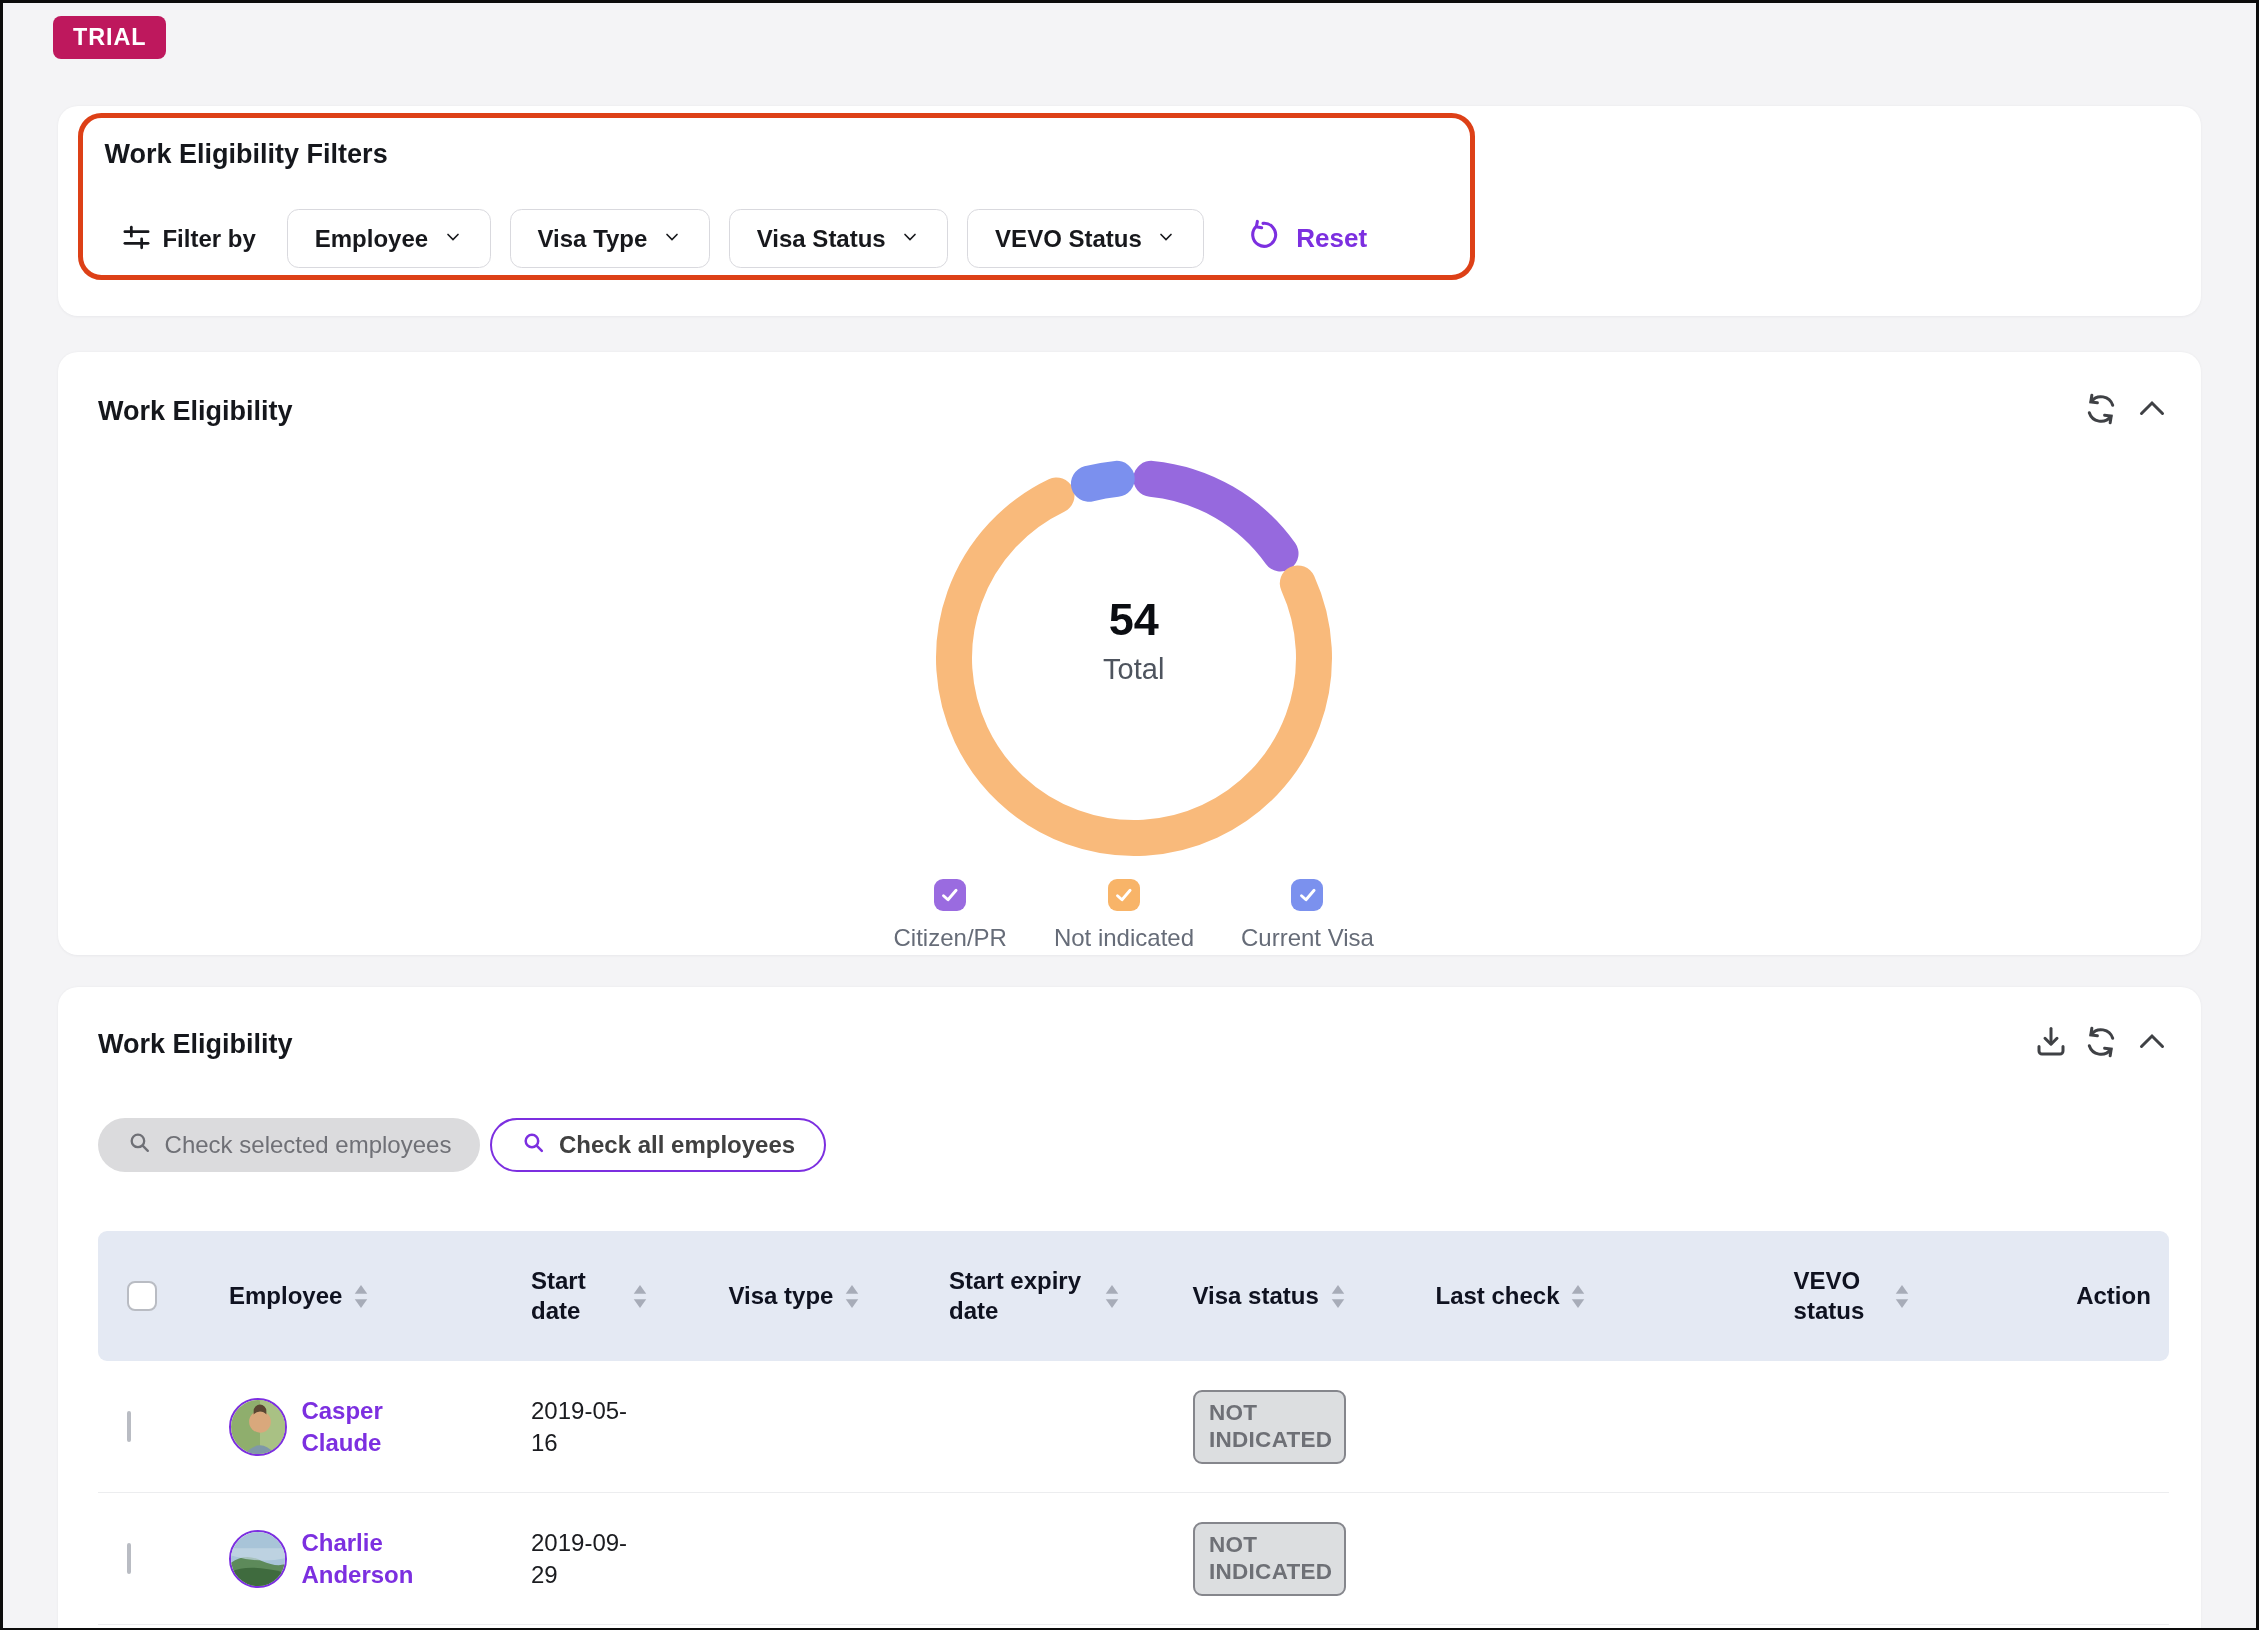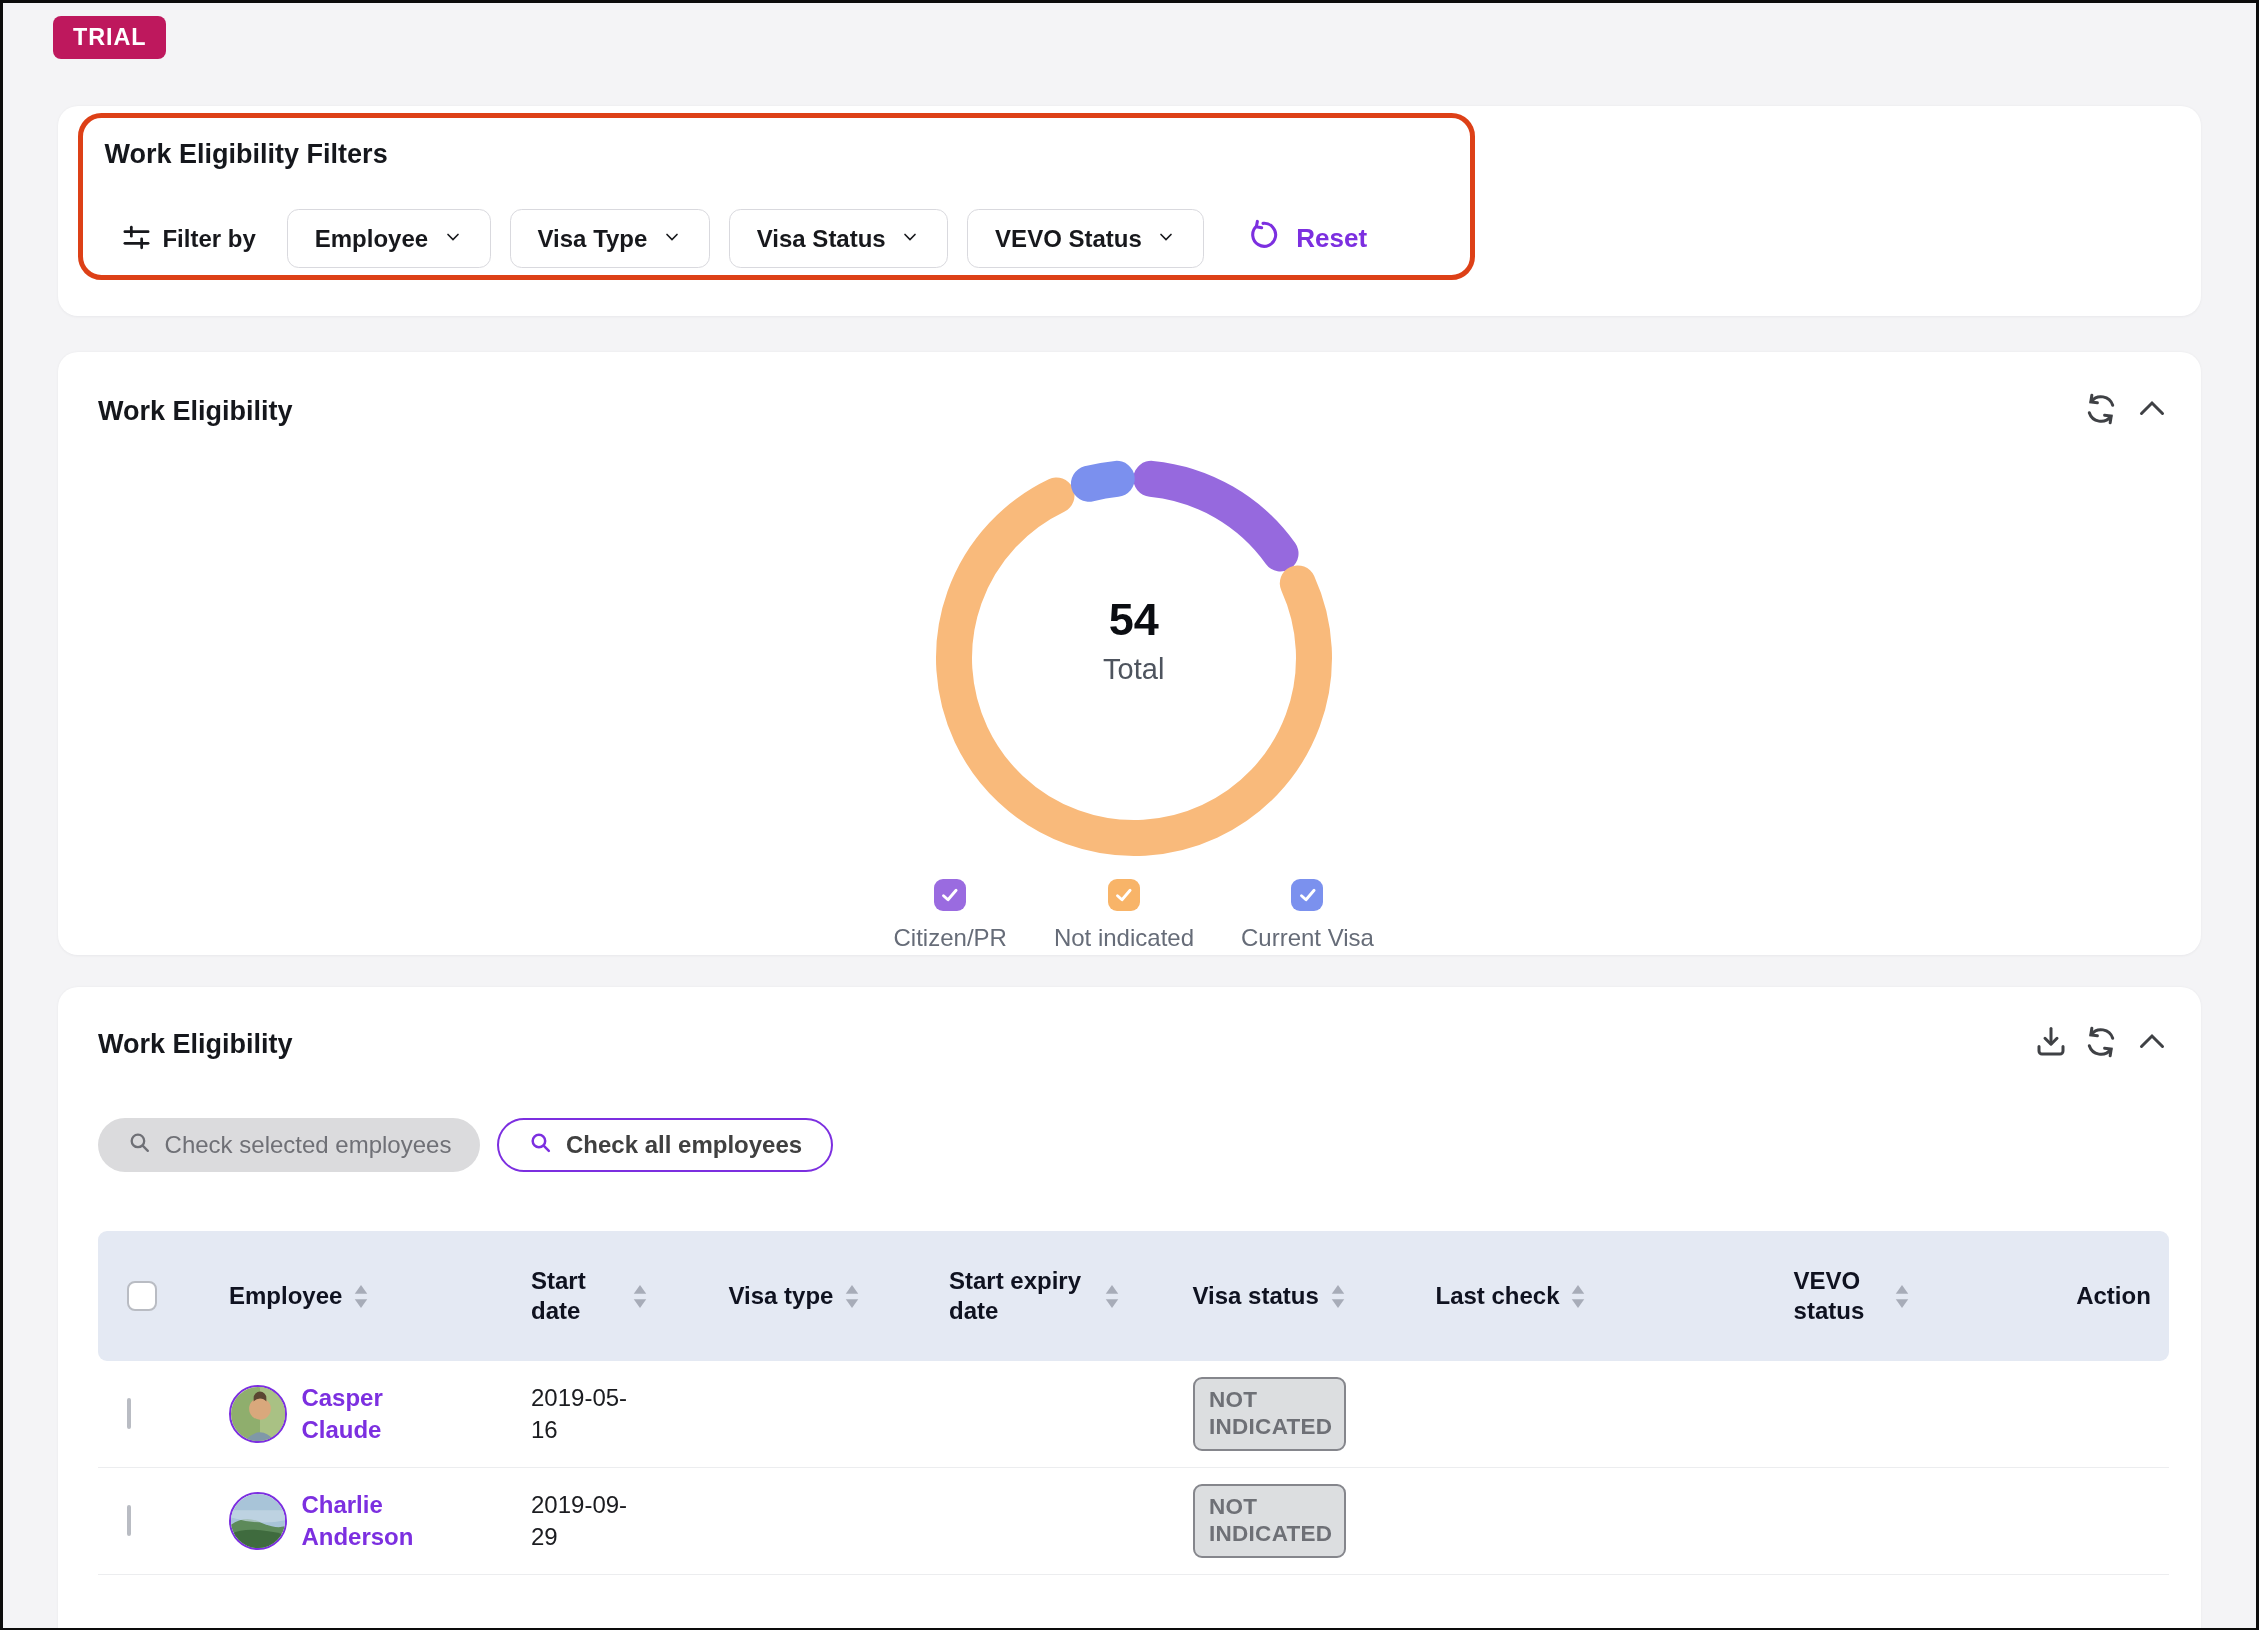--- a/index.html
+++ b/index.html
@@ -54,36 +54,36 @@
   .donut-total-label{ font-size:29px; color:#4e545e; }
   .legend{ display:flex; justify-content:center; gap:47px; margin-top:14.4px; }
   .legend-item{ display:flex; align-items:center; gap:12.6px;flex-direction:column; }
   .legend-swatch{
     width:32px; height:32px; border-radius:9px; display:flex;
     align-items:center; justify-content:center; cursor:pointer;
   }
   .legend-label{ font-size:24px; color:#666c78; }
   
   .table-card{ margin-top:32px; height:828px; padding:36px 31.5px 0 40px; }
-  .actions-row{ display:flex; align-items:center; gap:17px; margin-top:58px; }
+  .actions-row{ display:flex; align-items:center; gap:10px; margin-top:58px; }
   .pill{
     display:flex; align-items:center; gap:12.6px; height:54px; border-radius:27px;
     font-size:24px; font-family:inherit; padding:0 29px; cursor:pointer;
   }
   .pill-disabled{ background:#DBDBDD; border:none; color:#6F7076; }
   .pill-primary{ background:#fff; border:2.7px solid #7C2FE0; color:#404040; font-weight:600; }
   .wtable{ margin-top:59px; width:2071px; }
   .thead{
     display:grid; grid-template-columns:59px 333px 216px 234px 221px 243px 243px 410px 113px;
     background:#E4E9F3; border-radius:9px; height:130px; align-items:center;
   }
   .th{ display:flex; align-items:center; gap:10.8px; font-size:24px; font-weight:700; color:#0f1220; }
   .trow{
     display:grid; grid-template-columns:59px 333px 216px 234px 221px 243px 243px 410px 113px;
-    align-items:center; height:107px; border-bottom:1.8px solid #ECEDEF;
+    align-items:center; height:132px; border-bottom:1.8px solid #ECEDEF;
   }
   .cell{ font-size:24px; color:#1b1c20; }
   .cb{
     width:30px; height:30px; border:2.7px solid #b9bcc3; border-radius:8px;
     background:#fff; margin-left:29px; cursor:pointer;
   }
   .pad-emp{ padding-left:72px; } .pad-start{ padding-left:41px; }
   .pad-vtype{ padding-left:22.5px; } .pad-vexp{ padding-left:9px; }
   .pad-vstat{ padding-left:31.5px; } .pad-lcheck{ padding-left:31.5px; }
   .col-center{ justify-content:center; display:flex; }

